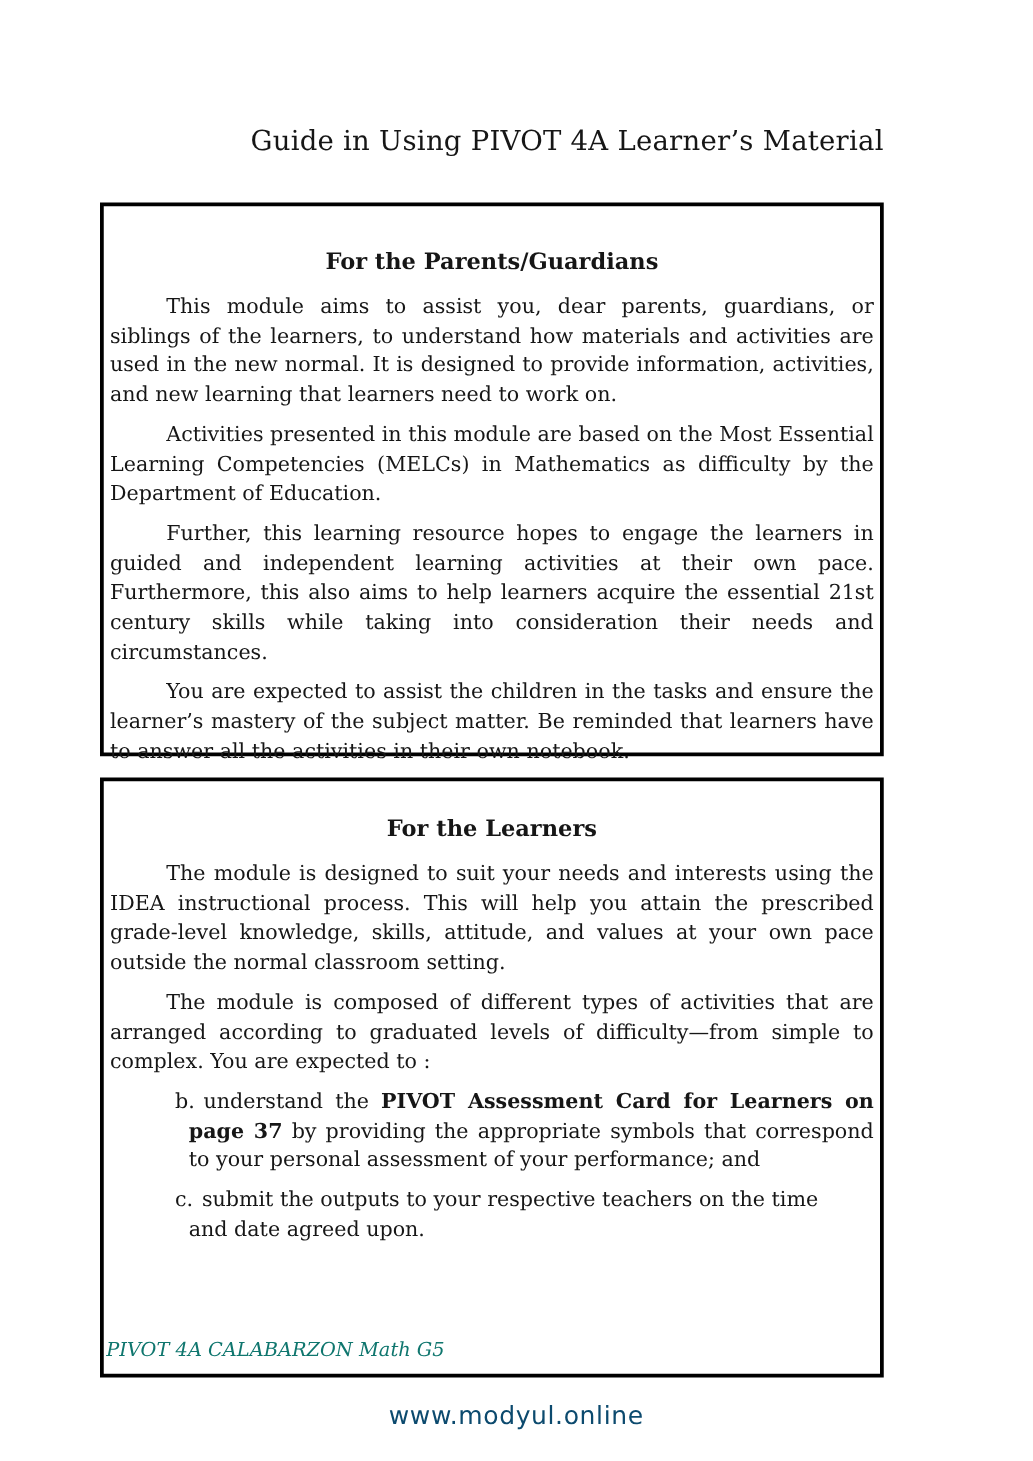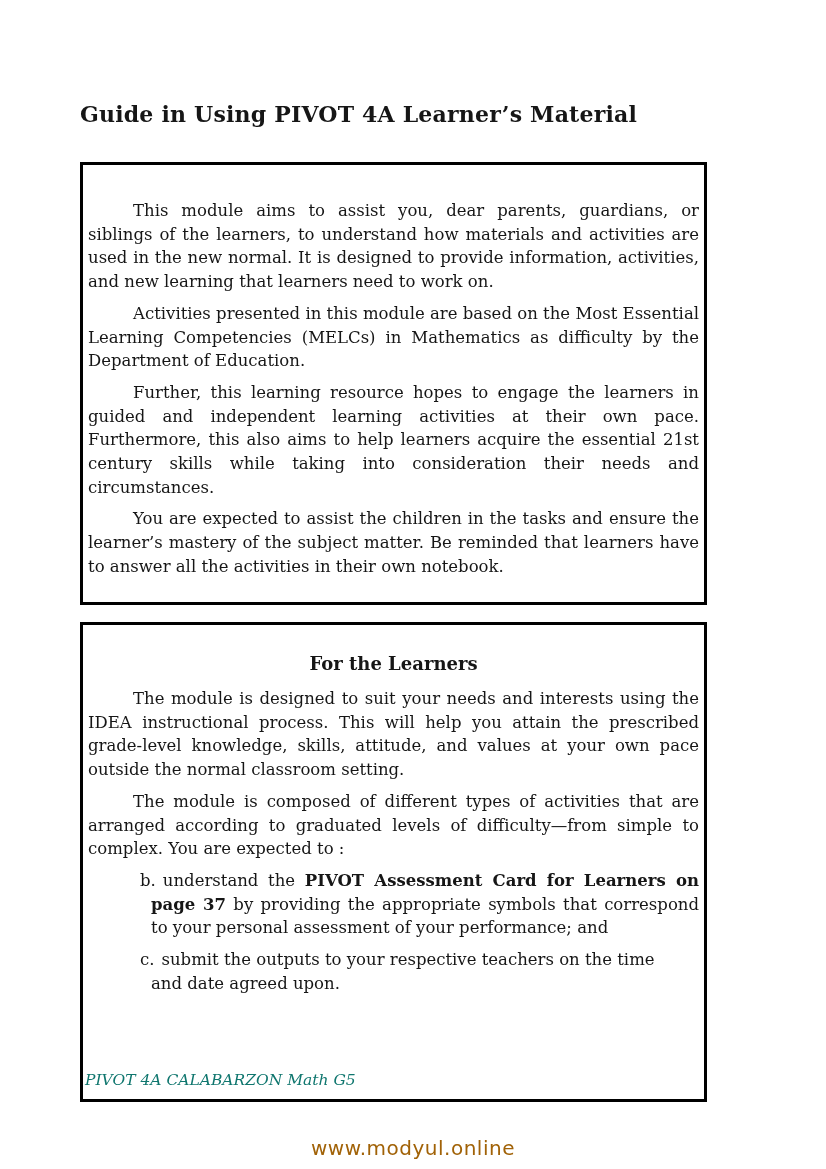--- a/index.html
+++ b/index.html
@@ -16,22 +16,22 @@
     color: #161616;
     overflow: hidden;
   }
   .doc-title {
     position: absolute;
     top: 101px;
     left: 80px;
     width: 627px;
     margin: 0;
     font-size: 22px;
-    font-weight: bold;
-    text-align: left;
+    font-weight: normal;
+    text-align: right;
     letter-spacing: 0.2px;
   }
   .box {
     position: absolute;
     left: 80px;
     width: 627px;
     border: 3px solid #000000;
     box-sizing: border-box;
     background: #ffffff;
   }
@@ -85,33 +85,33 @@
     color: #0f766e;
   }
   .watermark {
     position: absolute;
     left: 0;
     top: 1120px;
     width: 100%;
     text-align: center;
     font-family: "DejaVu Sans", sans-serif;
     font-size: 20px;
-    color: #a16207;
+    color: #0c4a6e;
     letter-spacing: 0.5px;
-    margin-top: 16px;
   }
 </style>
 </head>
 <body>
 
 <div class="page">
 
   <h1 class="doc-title">Guide in Using PIVOT 4A Learner’s Material</h1>
 
   <section class="box box-parents">
+    <h2 class="box-heading">For the Parents/Guardians</h2>
     <p class="para">This module aims to assist you, dear parents, guardians, or siblings of the learners, to understand how materials and activities are used in the new normal. It is designed to provide information, activities, and new learning that learners need to work on.</p>
     <p class="para">Activities presented in this module are based on the Most Essential  Learning Competencies (MELCs) in Mathematics as difficulty by the Department of Education.</p>
     <p class="para">Further, this learning resource hopes to engage the learners in guided and independent learning activities at their own pace. Furthermore, this also aims to help learners acquire the essential 21st century skills while taking into consideration their needs and circumstances.</p>
     <p class="para">You are expected to assist the children in the tasks and ensure the learner’s mastery of the subject matter. Be reminded that learners have to answer all the activities in their own notebook.</p>
   </section>
 
   <section class="box box-learners">
     <h2 class="box-heading">For the Learners</h2>
     <p class="para">The module is designed to suit your needs and interests using the IDEA instructional process. This will help you attain the  prescribed grade-level knowledge, skills, attitude, and values at your own pace outside the normal classroom setting.</p>
     <p class="para">The module is composed of different types of activities that are arranged according to graduated levels of difficulty—from simple to complex. You are expected to :</p>

